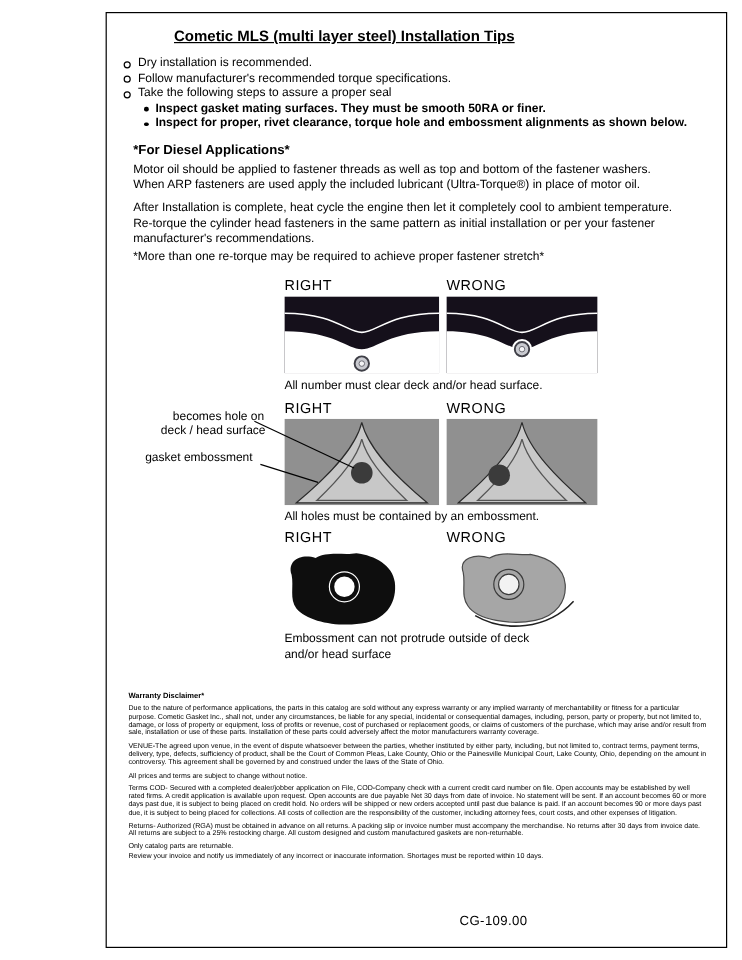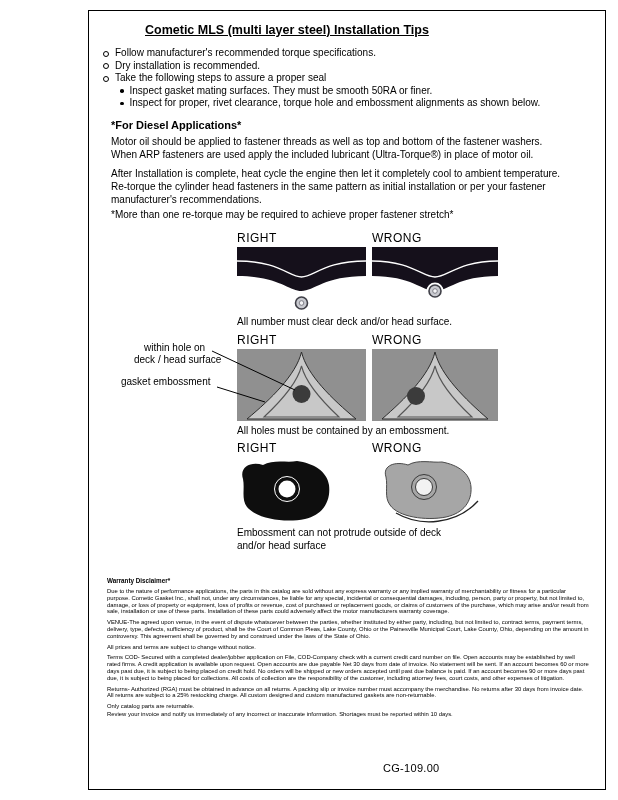--- a/index.html
+++ b/index.html
@@ -7,21 +7,21 @@
   .page{position:relative;width:618px;height:800px;background:#fff;overflow:hidden;
         font-family:"Liberation Sans",sans-serif;color:#000;}
   .frame{position:absolute;left:88px;top:10px;width:518px;height:780px;
          border:1px solid #000;box-sizing:border-box;}
   .abs{position:absolute;}
   .title{left:22px;top:12px;font-size:12.5px;font-weight:bold;text-decoration:underline;white-space:nowrap;margin-left:34px;}
   .bullets{left:14px;top:36px;width:480px;font-size:10px;line-height:12.5px;}
   .b-row{display:flex;align-items:flex-start;}
   .o-marker{width:4px;height:4px;border:1px solid #000;border-radius:50%;display:inline-block;
             margin:3.5px 6px 0 0;flex:none;}
-  .sub{padding-left:17px;}
+  .sub{padding-left:17px;font-weight:bold;}
   .dot-marker{width:3.5px;height:3.5px;background:#000;border-radius:50%;display:inline-block;
               margin:4.5px 6px 0 0;flex:none;}
   .diesel-head{left:22px;top:108px;font-size:11px;font-weight:bold;}
   .para{font-size:10px;line-height:13px;width:455px;}
   .p1{left:22px;top:124px;}
   .p2{left:22px;top:156px;}
   .note{left:22px;top:198px;font-size:10px;white-space:nowrap;}
   .dlabel{font-size:12px;letter-spacing:0.5px;width:129px;}
   .dlabel.w{width:126px;}
   .cap{font-size:10px;left:148px;white-space:nowrap;}
@@ -39,25 +39,25 @@
 <body>
 
 <div class="page">
   <div class="frame">
 
     <div class="abs title">Cometic MLS (multi layer steel) Installation Tips</div>
 
     <div class="abs bullets">
       <div class="b-row">
         <span class="o-marker"></span>
-        <span>Follow manufacturer's recommended torque specifications.</span>
+        <span>Dry installation is recommended.</span>
       </div>
       <div class="b-row">
         <span class="o-marker"></span>
-        <span>Dry installation is recommended.</span>
+        <span>Follow manufacturer's recommended torque specifications.</span>
       </div>
       <div class="b-row">
         <span class="o-marker"></span>
         <span>Take the following steps to assure a proper seal</span>
       </div>
       <div class="b-row sub">
         <span class="dot-marker"></span>
         <span>Inspect gasket mating surfaces.  They must be smooth 50RA or finer.</span>
       </div>
       <div class="b-row sub">
@@ -100,21 +100,21 @@
       <path d="M64.5,17 C60,35 42,54 27,68 L102,68 C87,54 69,35 64.5,17 Z" fill="none" stroke="#555555" stroke-width="1.1"></path>
       <circle cx="64.5" cy="45" r="9" fill="#3b3b3b"></circle>
     </svg>
     <svg class="abs panel" style="left:283px;top:338px;" width="126" height="72" viewBox="0 0 126 72">
       <rect width="126" height="72" fill="#909090"></rect>
       <path d="M63,3 C57.5,26 33,50 10,70 L116,70 C93,50 68.5,26 63,3 Z" fill="#c8c8c8" stroke="#2b2b2b" stroke-width="1"></path>
       <path d="M63,17 C58.5,35 41,54 26,68 L100,68 C85,54 67.5,35 63,17 Z" fill="none" stroke="#555555" stroke-width="1.1"></path>
       <circle cx="44" cy="47" r="9" fill="#3b3b3b"></circle>
     </svg>
 
-    <div class="abs callout" style="left:55px;top:331px;">within hole on</div>
+    <div class="abs callout" style="left:55px;top:331px;">becomes hole on</div>
     <div class="abs callout" style="left:45px;top:343px;">deck / head surface</div>
     <div class="abs callout" style="left:32px;top:365px;">gasket embossment</div>
 
     <div class="abs cap" style="top:414px;">All holes must be contained by an embossment.</div>
 
     <div class="abs dlabel" style="left:148px;top:430px;">RIGHT</div>
     <div class="abs dlabel w" style="left:283px;top:430px;">WRONG</div>
 
     <svg class="abs panel" style="left:148px;top:446px;" width="129" height="66" viewBox="0 0 129 66">
       <path d="M6,22 C2,10 14,4 26,8 C36,2 50,6 60,4 C76,6 90,14 92,28 C94,44 86,58 68,62 C48,66 20,62 10,50 C4,42 8,32 6,22 Z" fill="#0e0e0e"></path>

